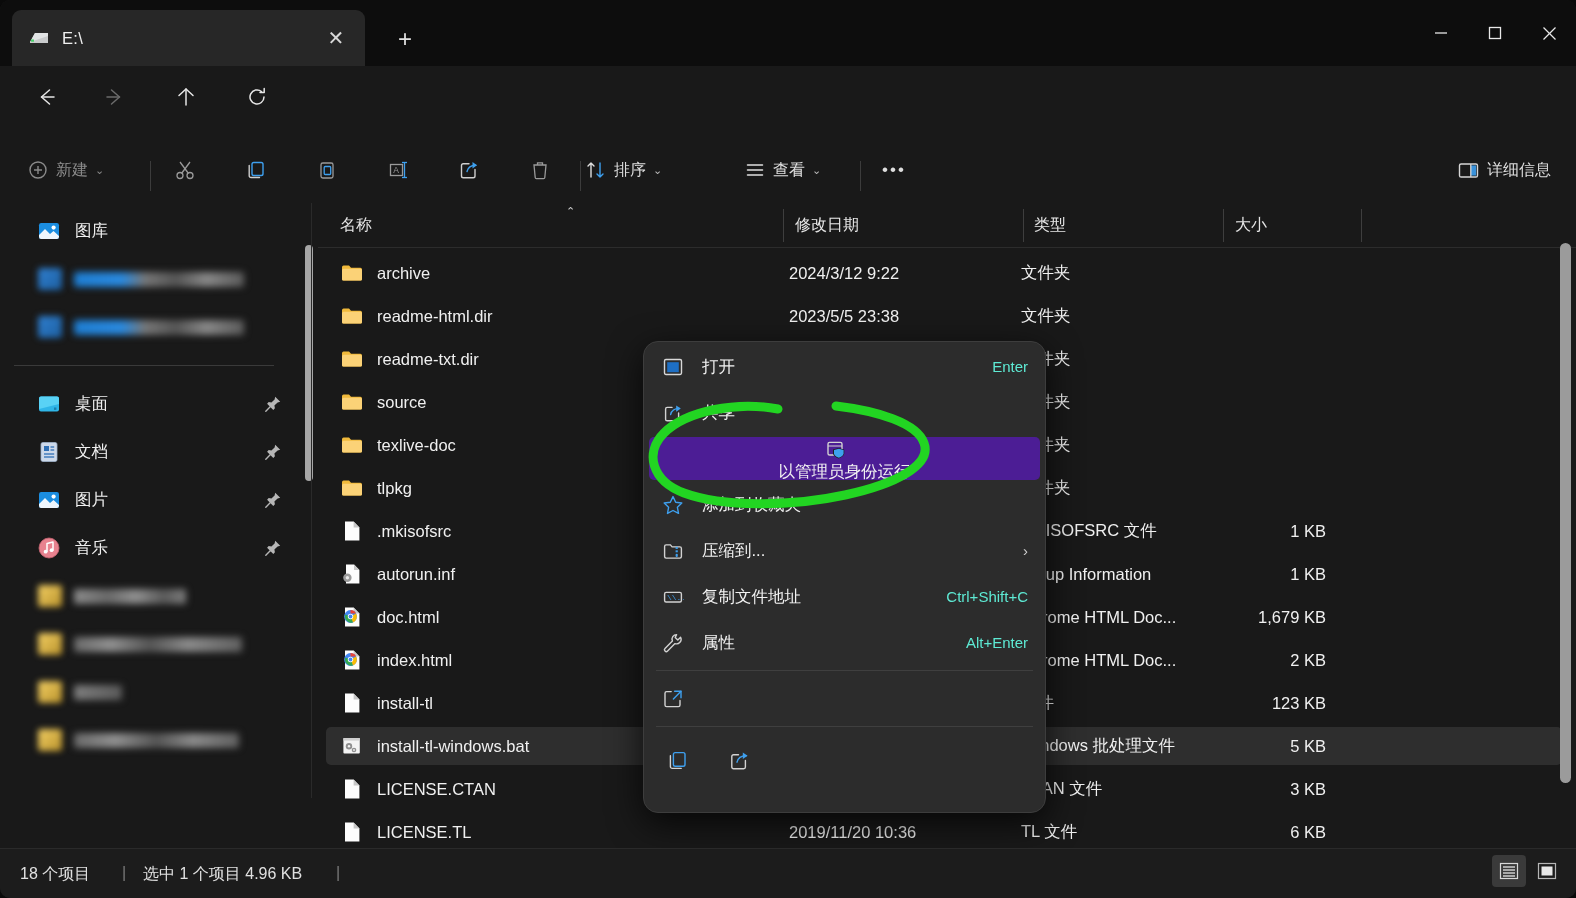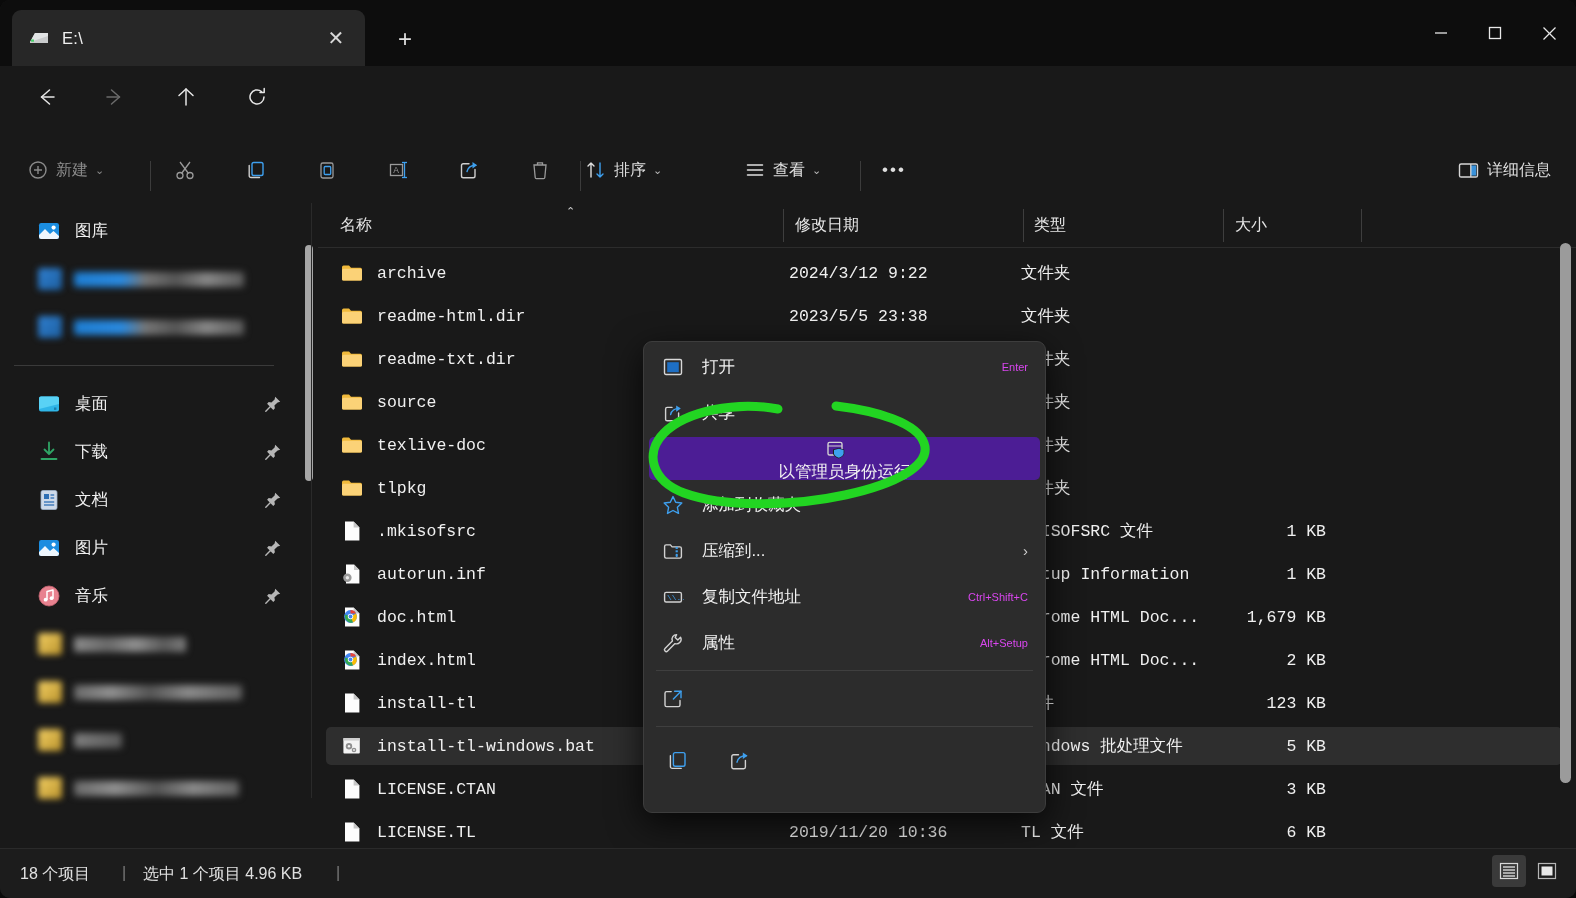--- a/index.html
+++ b/index.html
@@ -101,44 +101,44 @@
   .filepane{ position:absolute; left:318px; top:203px; right:0; height:645px; background:#191919;}
   .colhead{ position:absolute; left:0; top:0; right:0; height:44px;}
   .ch{ position:absolute; top:12px; font-size:16px; color:#e6e6e6;}
   .chline{ position:absolute; top:6px; width:1px; height:33px; background:#3e3e3e;}
   .sortcaret{ position:absolute; left:248px; top:2px; color:#cfcfcf; font-size:11px;}
   .headrule{ position:absolute; left:0; top:44px; right:0; height:1px; background:#2c2c2c;}
 
   .rows{ position:absolute; left:0; top:45px; right:0; bottom:0;}
   .row{ position:absolute; left:8px; right:14px; height:38px; border-radius:5px; }
   .row.sel{ background:#2e2e2e; }
-  .cell{ position:absolute; top:0; height:38px; display:flex; align-items:center; font-size:16.5px; color:#f0f0f0; white-space:nowrap;font-family:Liberation Mono, monospace;}
+  .cell{ position:absolute; top:0; height:38px; display:flex; align-items:center; font-size:16.5px; color:#f0f0f0; white-space:nowrap;}
   .c-name{ left:14px; }
   .c-date{ left:455px;margin-left:8px; }
   .c-type{ left:695px; }
   .c-size{ left:895px; width:105px; justify-content:flex-end; }
   .ficon{ width:24px;height:24px;flex:0 0 auto;margin-right:13px;position:relative;}
   .list-scroll{
     position:absolute; right:5px; top:40px; width:11px; height:540px;
     background:#9b9b9b; border-radius:6px;
   }
 
   
   .ctxmenu{
     position:absolute; left:643px; top:341px; width:403px; height:472px;
-    background:#2c2c2c; border:1px solid #3d3d3d; border-radius:9px;
+    background:#2c2c2c; border:1px solid #3d3d3d; border-radius:15px;
     box-shadow:0 10px 34px rgba(0,0,0,.75);
     overflow:hidden;
   }
   .mi{ position:relative; height:43px; margin:3px 5px; border-radius:5px;
        display:flex; align-items:center; padding:0 12px;}
   .mi.hl{ background:#4c1d95;flex-direction:column; }
   .mi-ico{ width:24px;height:24px;flex:0 0 auto;margin-right:17px;display:flex;align-items:center;justify-content:center;}
   .mi-label{ font-size:16.5px; color:#f2f2f2; flex:1 1 auto;}
-  .mi-acc{ font-size:11px; color:#d946ef; margin-left:12px;}
+  .mi-acc{ font-size:15px; color:#5eead4; margin-left:12px;}
   .mi-arrow{ color:#cfcfcf; font-size:15px; margin-left:10px;}
   .mi-div{ height:1px; background:#3f3f3f; margin:6px 12px;}
   .mi-iconrow{ display:flex; align-items:center; height:54px; padding:0 12px; gap:20px;}
   .mi-iconbtn{ width:42px;height:42px;border-radius:5px;display:flex;align-items:center;justify-content:center;}
 
   
   .annot{ position:absolute; left:640px; top:395px; width:310px; height:120px; pointer-events:none;}
 
   
   .statusbar{ position:absolute; left:0; bottom:0; width:100%; height:50px; background:#1c1c1c; border-top:1px solid #2a2a2a;}
@@ -355,35 +355,20 @@
       </span>
       <span class="nav-label">桌面</span>
       <span class="pin">
         <svg width="18" height="18" viewBox="0 0 18 18">
             <path d="M11.2 1.8 L16.2 6.8 L13.6 7.4 L10.4 10.6 L10.9 13.3 L9.3 14.9 L3.1 8.7 L4.7 7.1 L7.4 7.6 L10.6 4.4 Z" fill="#b6b6b6"></path>
             <line x1="6.2" y1="11.8" x2="1.8" y2="16.2" stroke="#b6b6b6" stroke-width="1.4" stroke-linecap="round"></line>
           </svg>
       </span>
     </div>
 
-    <div class="nav-item">
-      <span class="nav-ico">
-        <svg width="26" height="26" viewBox="0 0 26 26">
-            <path d="M13 3.5 V14.5 M8.5 10.5 L13 15 L17.5 10.5" fill="none" stroke="#2fa565" stroke-width="1.8" stroke-linecap="round" stroke-linejoin="round"></path>
-            <line x1="5.5" y1="20" x2="20.5" y2="20" stroke="#2fa565" stroke-width="1.8" stroke-linecap="round"></line>
-          </svg>
-      </span>
-      <span class="nav-label">下载</span>
-      <span class="pin">
-        <svg width="18" height="18" viewBox="0 0 18 18">
-            <path d="M11.2 1.8 L16.2 6.8 L13.6 7.4 L10.4 10.6 L10.9 13.3 L9.3 14.9 L3.1 8.7 L4.7 7.1 L7.4 7.6 L10.6 4.4 Z" fill="#b6b6b6"></path>
-            <line x1="6.2" y1="11.8" x2="1.8" y2="16.2" stroke="#b6b6b6" stroke-width="1.4" stroke-linecap="round"></line>
-          </svg>
-      </span>
-    </div>
 
     <div class="nav-item">
       <span class="nav-ico">
         <svg width="26" height="26" viewBox="0 0 26 26">
             <rect x="5" y="3.5" width="16" height="19" rx="1.8" fill="#cdd9ea"></rect>
             <rect x="5" y="3.5" width="16" height="19" rx="1.8" fill="none" stroke="#9fb3cc" stroke-width="0.8"></rect>
             <rect x="8" y="7" width="5" height="5" fill="#2f6fb5"></rect>
             <line x1="14.5" y1="8" x2="18.2" y2="8" stroke="#2f6fb5" stroke-width="1.3"></line>
             <line x1="14.5" y1="11" x2="18.2" y2="11" stroke="#2f6fb5" stroke-width="1.3"></line>
             <line x1="8" y1="15" x2="18.2" y2="15" stroke="#2f6fb5" stroke-width="1.3"></line>
@@ -775,21 +760,21 @@
       <span class="mi-acc">Ctrl+Shift+C</span>
     </div>
 
     <div class="mi">
       <span class="mi-ico">
         <svg width="22" height="22" viewBox="0 0 22 22">
             <path d="M14.6 2.6 a4.6 4.6 0 0 0 -4.2 6.4 L3 16.4 a1.8 1.8 0 0 0 2.6 2.6 L13 11.6 a4.6 4.6 0 0 0 5.6 -6.4 L15.8 8 L13.2 5.4 Z" fill="none" stroke="#d2d2d2" stroke-width="1.4" stroke-linejoin="round"></path>
           </svg>
       </span>
       <span class="mi-label">属性</span>
-      <span class="mi-acc">Alt+Setup</span>
+      <span class="mi-acc">Alt+Enter</span>
     </div>
 
     <div class="mi-div"></div>
 
     <div class="mi">
       <span class="mi-ico">
         <svg width="22" height="22" viewBox="0 0 22 22">
             <path d="M9.2 3.6 H4.6 A1.6 1.6 0 0 0 3 5.2 V17 a1.6 1.6 0 0 0 1.6 1.6 h11.8 A1.6 1.6 0 0 0 18 17 V12.4" fill="none" stroke="#d2d2d2" stroke-width="1.4" stroke-linecap="round"></path>
             <path d="M12.6 3.3 H19 V9.7" fill="none" stroke="#3ea0ef" stroke-width="1.4" stroke-linecap="round" stroke-linejoin="round"></path>
             <line x1="19" y1="3.3" x2="11.4" y2="10.9" stroke="#3ea0ef" stroke-width="1.4" stroke-linecap="round"></line>

